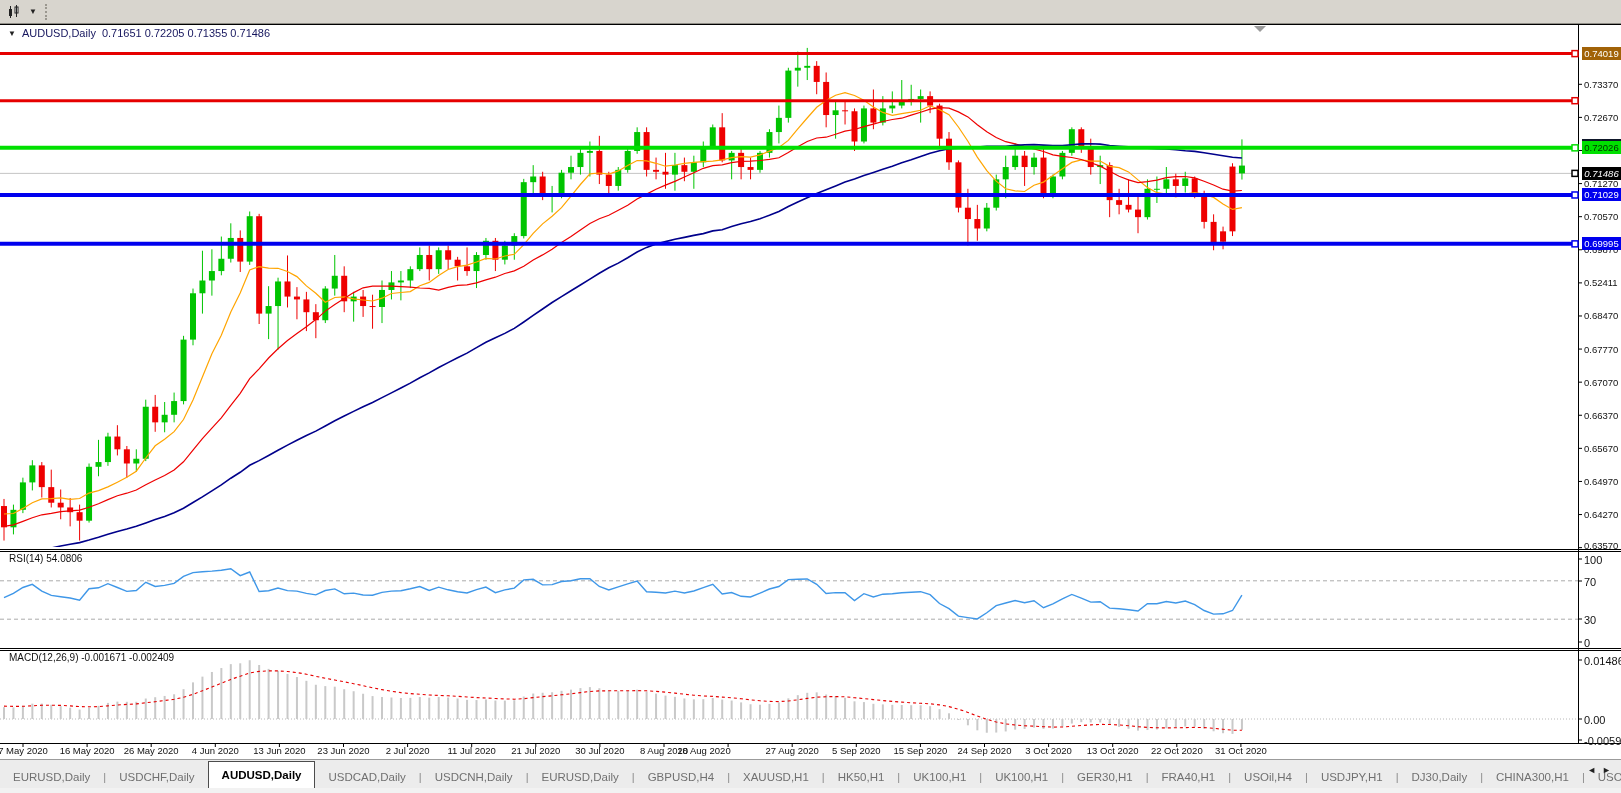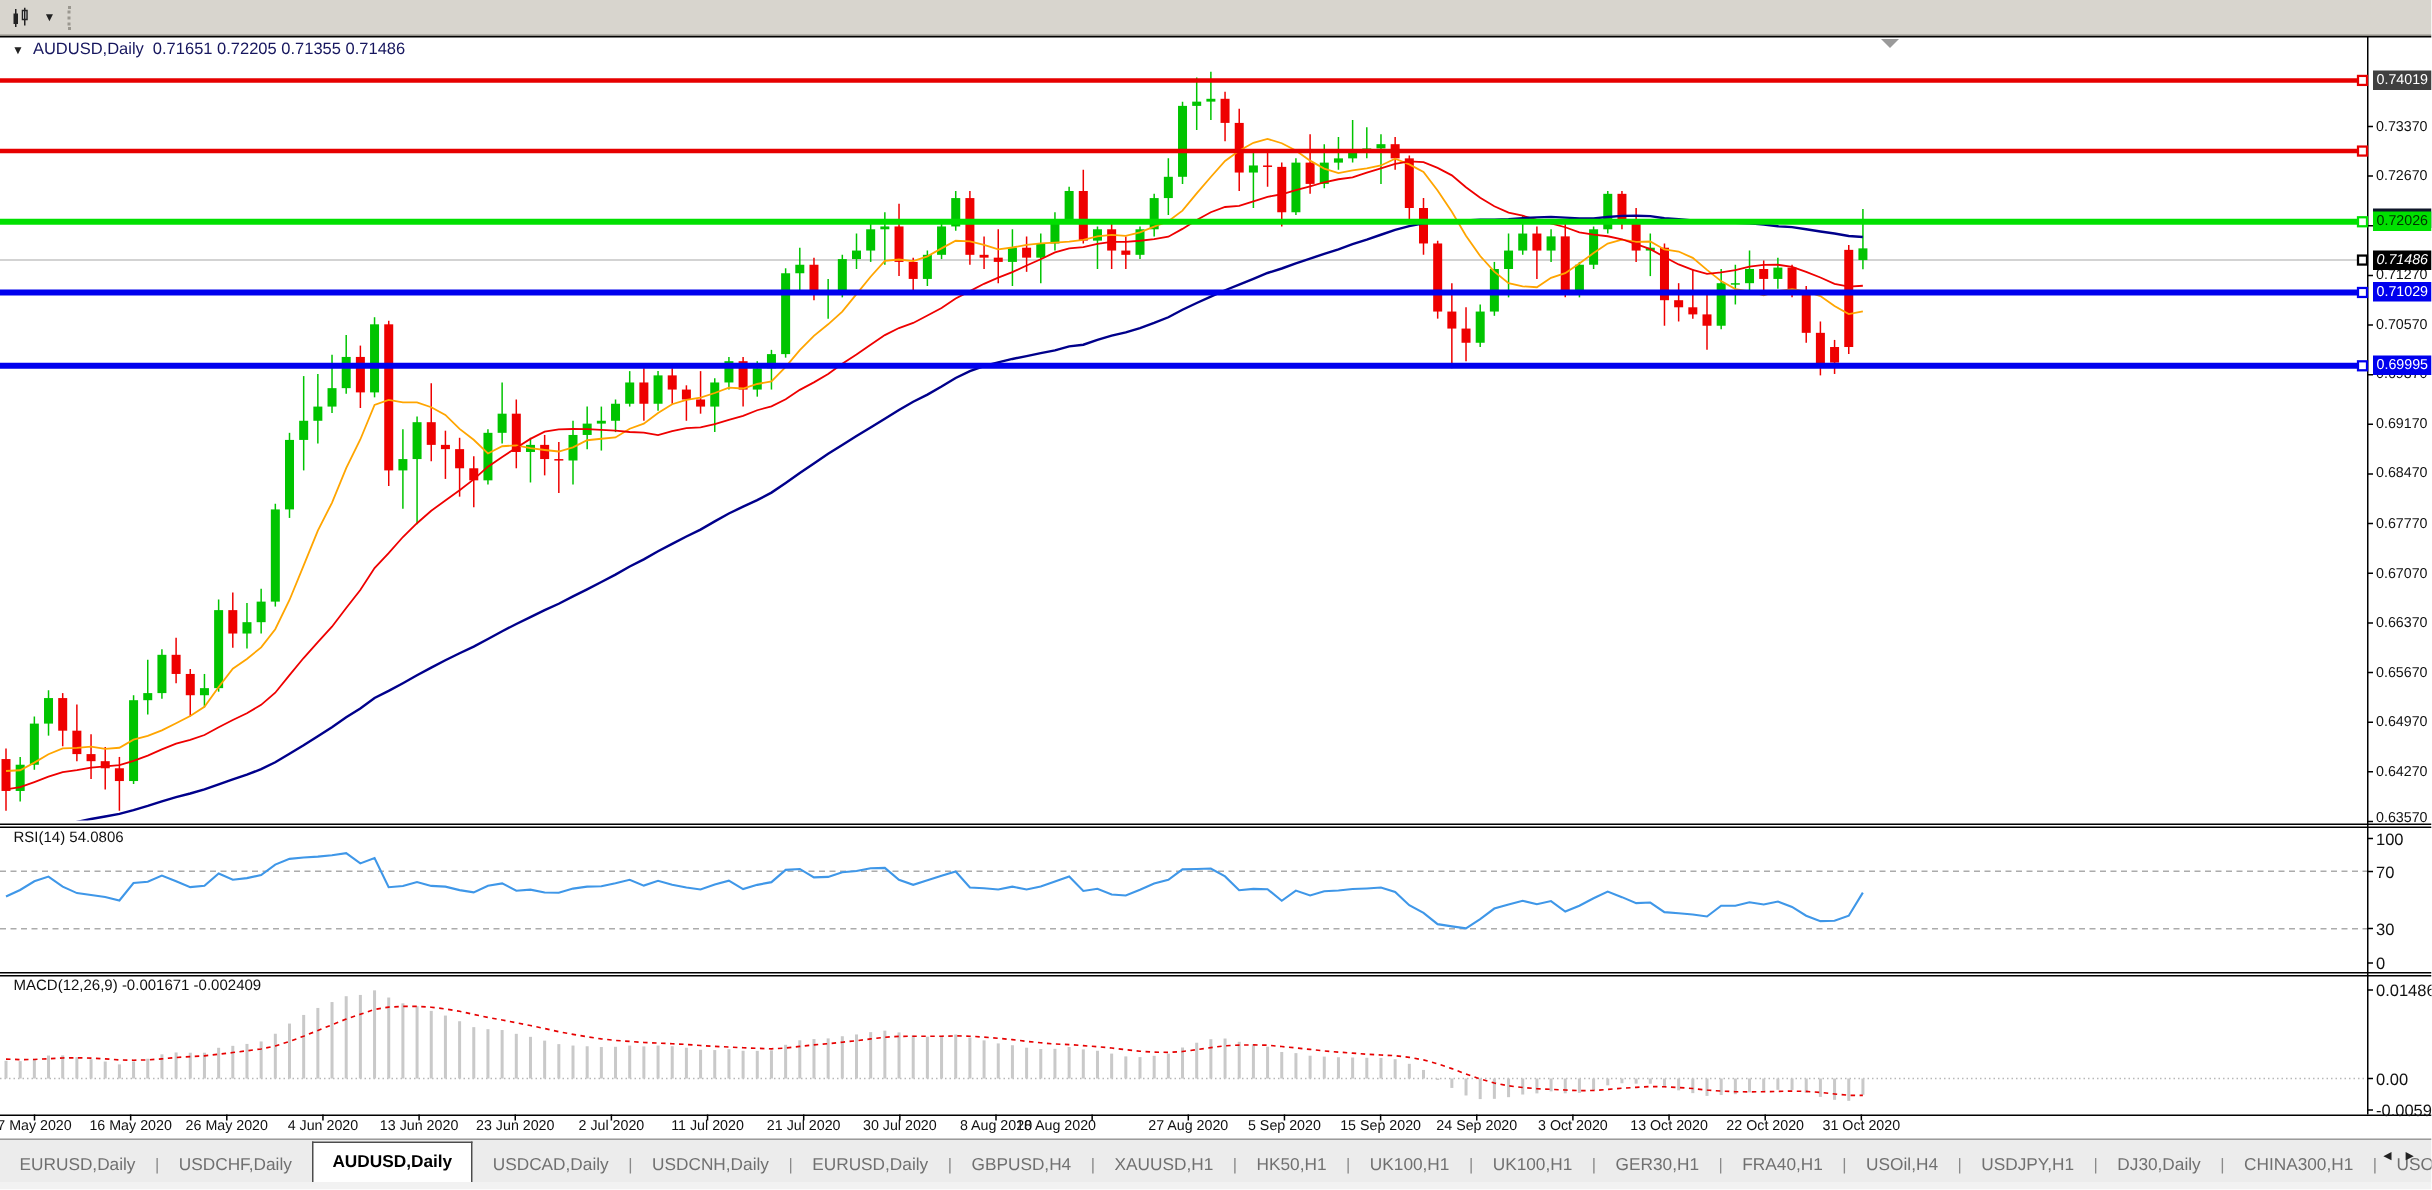--- a/index.html
+++ b/index.html
@@ -551,30 +551,30 @@
   <div class="overlay" id="macd-label">
     <span>MACD(12,26,9)</span> <span>-0.001671 -0.002409</span>
   </div>
   <div id="axis-layer">
       <div class="axis-tick-label" style="top: 78.8px;">0.73370</div>
       <div class="axis-tick-label" style="top: 111.896px;">0.72670</div>
       <div class="axis-tick-label" style="top: 144.992px;">0.71970</div>
       <div class="axis-tick-label" style="top: 178.088px;">0.71270</div>
       <div class="axis-tick-label" style="top: 211.184px;">0.70570</div>
       <div class="axis-tick-label" style="top: 244.28px;">0.69870</div>
-      <div class="axis-tick-label" style="top: 277.376px;">0.69170</div>
+      <div class="axis-tick-label" style="top: 277.376px;">0.52411</div>
       <div class="axis-tick-label" style="top: 310.472px;">0.68470</div>
       <div class="axis-tick-label" style="top: 343.568px;">0.67770</div>
       <div class="axis-tick-label" style="top: 376.664px;">0.67070</div>
       <div class="axis-tick-label" style="top: 409.76px;">0.66370</div>
       <div class="axis-tick-label" style="top: 442.856px;">0.65670</div>
       <div class="axis-tick-label" style="top: 475.952px;">0.64970</div>
       <div class="axis-tick-label" style="top: 509.048px;">0.64270</div>
       <div class="axis-tick-label" style="top: 539.5px; text-align: right;">0.63570</div>
-      <div class="price-box" style="top: 47.1153px; background: #404040; color: rgb(255, 255, 255);">0.74019</div>
+      <div class="price-box" style="top: 47.1153px; background: #a16207; color: rgb(255, 255, 255);">0.74019</div>
       <div class="price-box" style="top: 94.2062px; background: #0f172a; color: rgb(255, 255, 255); margin-top: 45px;">0.73023</div>
       <div class="price-box" style="top: 141.344px; background: rgb(0, 224, 0); color: rgb(0, 51, 0);">0.72026</div>
       <div class="price-box" style="top: 166.876px; background: rgb(0, 0, 0); color: rgb(255, 255, 255); font-style: italic;">0.71486</div>
       <div class="price-box" style="top: 188.482px; background: rgb(0, 0, 238); color: rgb(255, 255, 255);">0.71029</div>
       <div class="price-box" style="top: 237.37px; background: rgb(0, 0, 238); color: rgb(255, 255, 255);">0.69995</div>
       <div class="sub-tick-label" style="top: 553.5px;">100</div>
       <div class="sub-tick-label" style="top: 575.5px;">70</div>
       <div class="sub-tick-label" style="top: 613.5px;">30</div>
       <div class="sub-tick-label" style="top: 636.5px;">0</div>
       <div class="sub-tick-label" style="top: 654.5px;">0.014861</div>

